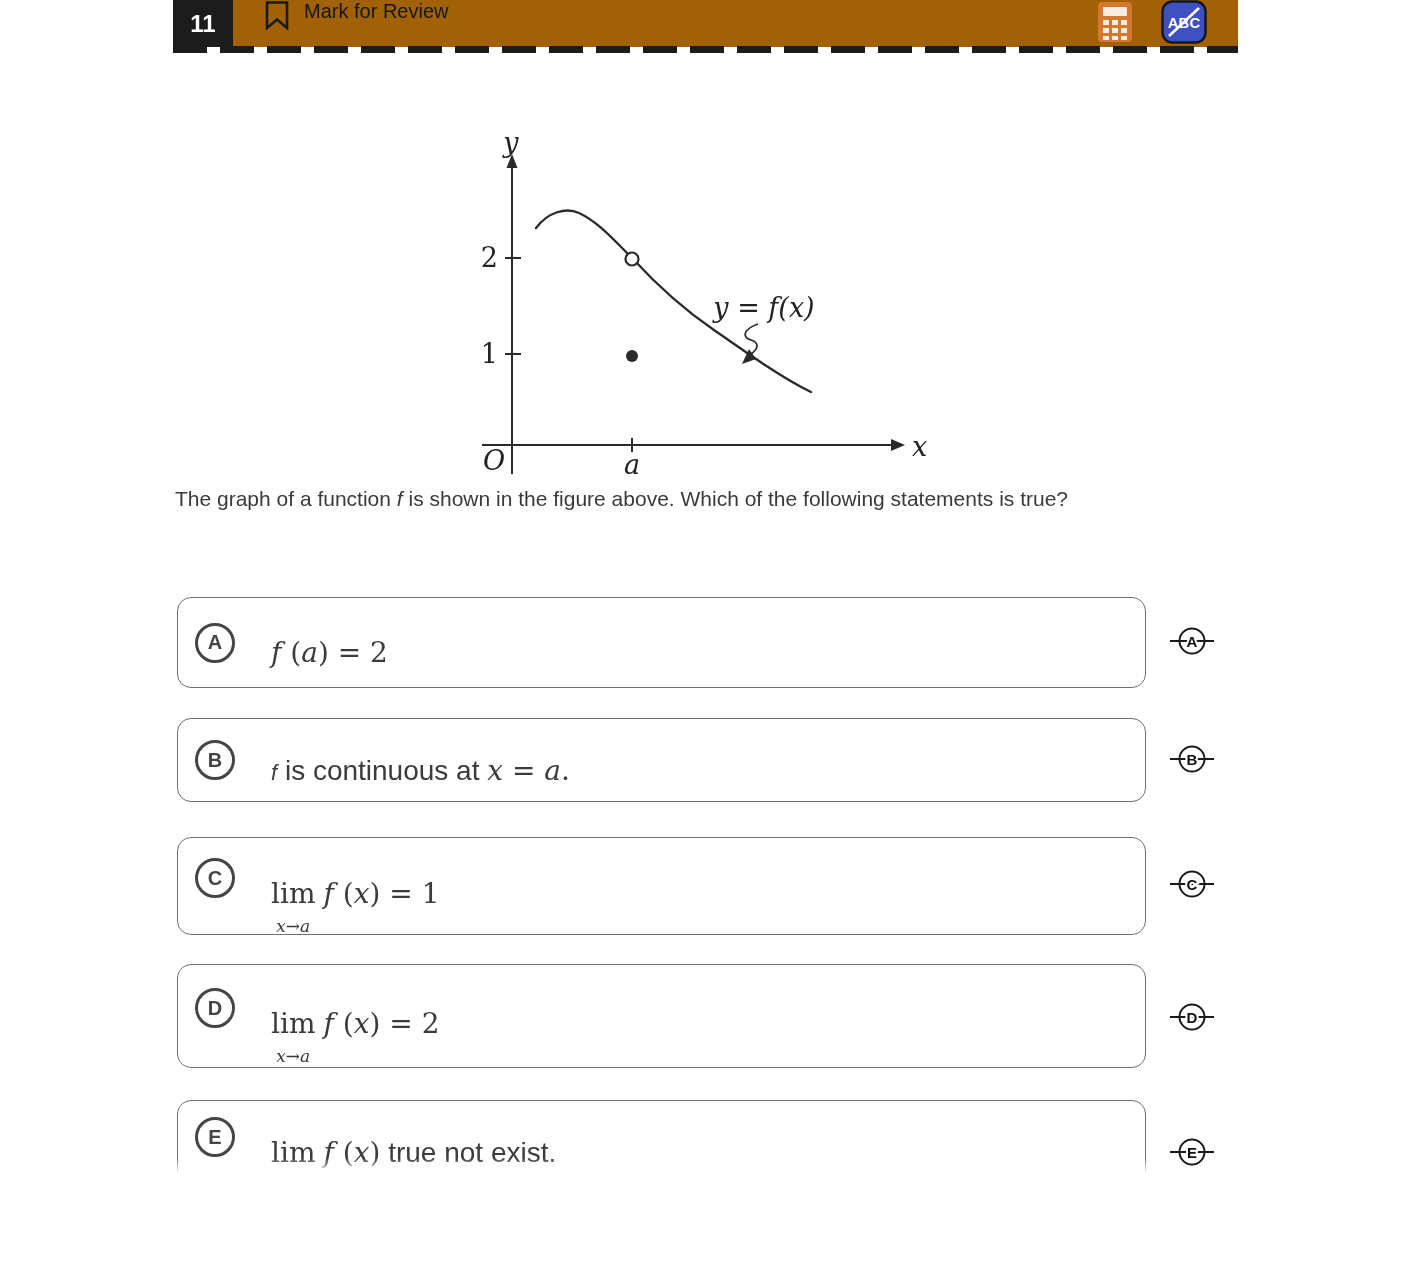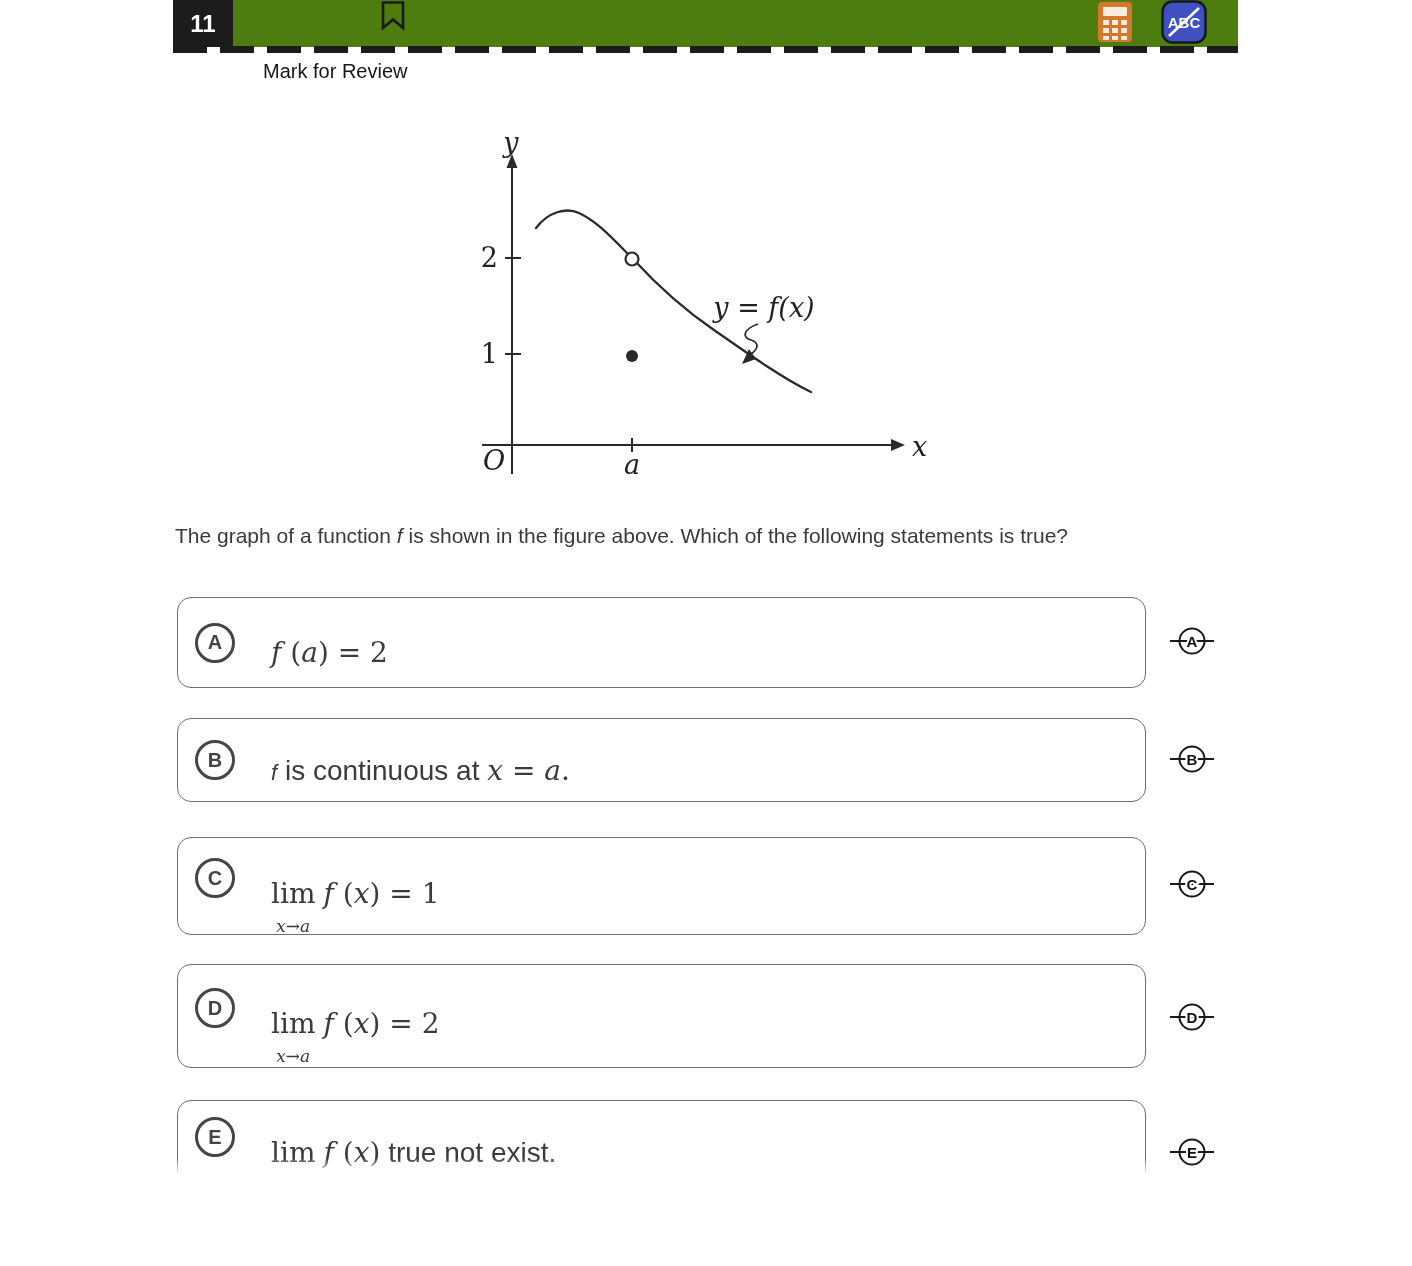--- a/index.html
+++ b/index.html
@@ -6,30 +6,30 @@
   body { background: #ffffff; }
   .page {
     position: relative; width: 1412px; height: 1266px;
     background: #ffffff; overflow: hidden;
     font-family: "Liberation Sans", sans-serif; color: #3b3b3b;
   }
 
   
   .qheader {
     position: absolute; left: 173px; top: 0; width: 1065px; height: 47px;
-    background: #4d7c0f; display: flex; align-items: center;
+    background: #a16207; display: flex; align-items: center;
   }
   .qnum {
     width: 60px; height: 47px; background: #1c1c1c; color: #ffffff;
     font-size: 24px; font-weight: bold; display: flex;
     align-items: center; justify-content: center; flex: 0 0 auto;
   }
   .mark-btn {
-    display: flex; align-items: flex-end; gap: 26px; margin-left: 30px;
-    background: none; border: none; cursor: pointer; height: 47px; flex-direction: column;
+    display: flex; align-items: flex-start; gap: 13px; margin-left: 30px;
+    background: none; border: none; cursor: pointer; height: 47px;
   }
   .mark-label { font-size: 20px; color: #161616; font-family: "Liberation Sans", sans-serif; }
   .hdr-spacer { flex: 1 1 auto; }
   .tool-btn { background: none; border: none; cursor: pointer; display: flex; align-items: center; }
   .calc-btn { margin-right: 28px; }
   .abc-btn { margin-right: 31px; }
   .abc-text {
     fill: #ffffff; font-family: "Liberation Sans", sans-serif;
     font-weight: bold; font-size: 15px; text-anchor: middle;
   }
@@ -42,21 +42,21 @@
   .figure { position: absolute; left: 440px; top: 118px; }
   .ax { stroke: #2a2a2a; stroke-width: 2; }
   .curve { stroke: #2a2a2a; stroke-width: 2.3; fill: none; stroke-linecap: round; }
   .squig { stroke: #2a2a2a; stroke-width: 1.8; fill: none; }
   .ahead { fill: #2a2a2a; }
   .ft-i { font: italic 27px "DejaVu Serif", serif; fill: #222222; }
   .ft-u { font: 27px "DejaVu Serif", serif; fill: #222222; }
 
   
   .question {
-    position: absolute; left: 175px; top: 521px; width: 990px;
+    position: absolute; left: 175px; top: 484px; width: 990px;
     font-size: 21px; line-height: 30px; color: #3a3a3a;
   }
 
   
   .option {
     position: absolute; left: 177px; width: 969px;
     border: 1px solid #707070; border-radius: 14px; background: #ffffff;
     display: flex; align-items: center; cursor: pointer;
   }
   .badge {

